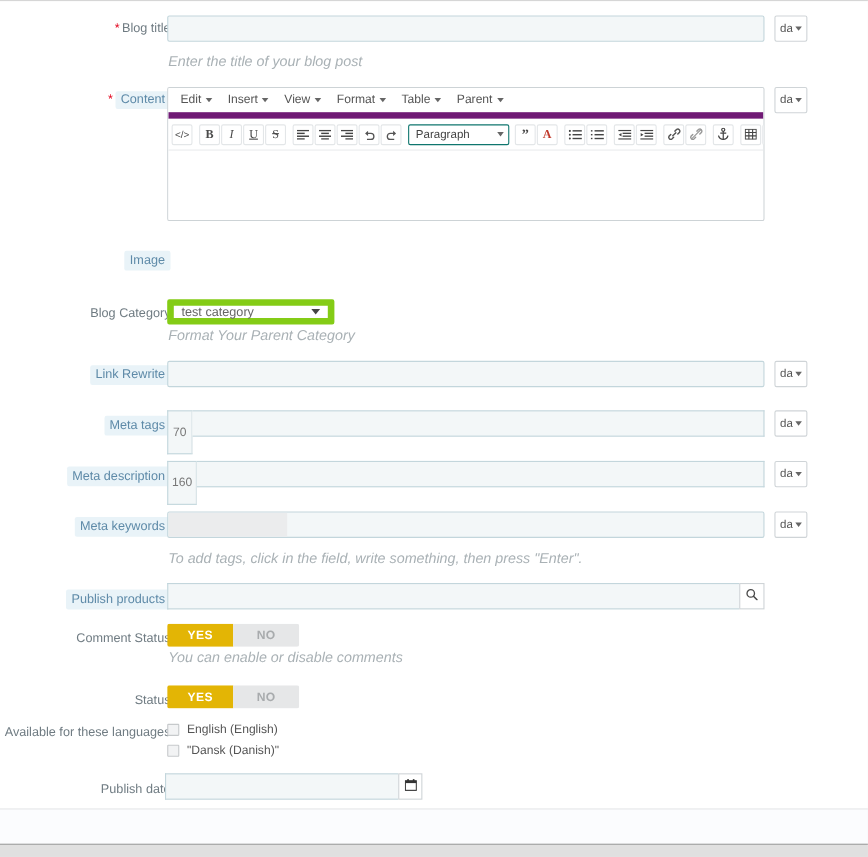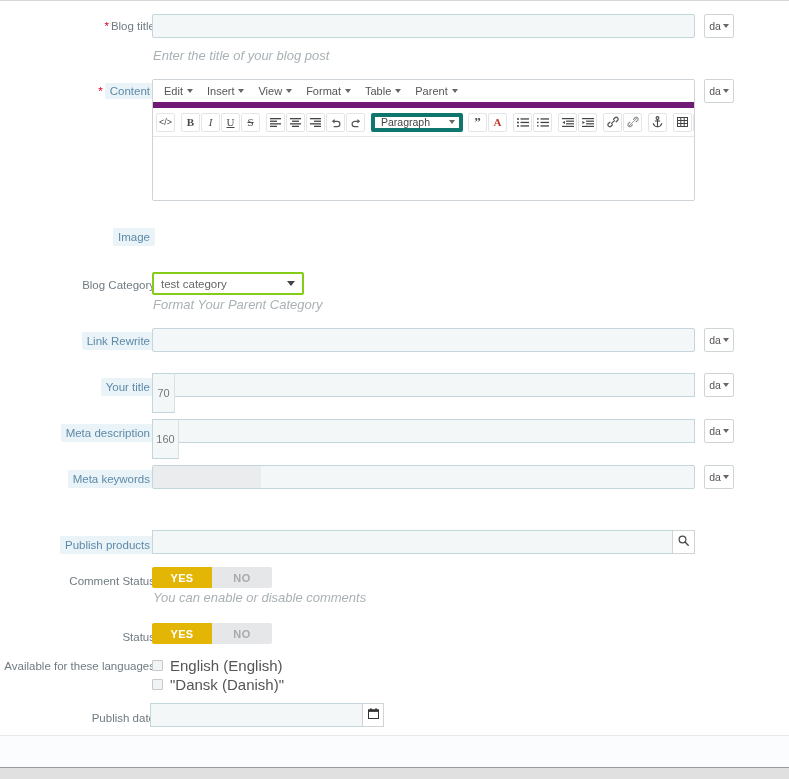--- a/index.html
+++ b/index.html
@@ -108,21 +108,21 @@
   .tb-btn{
     width:19px;height:19px;
     border:1px solid #e3e6e8;border-radius:2px;background:#fff;
     display:flex;align-items:center;justify-content:center;
     font-size:11px;color:#4a4a4a;cursor:pointer;margin-right:1px;
     box-sizing:border-box;
   }
   .tb-btn svg{display:block;}
   .tb-select{
     height:19px;min-width:92px;
-    border:4px solid #0f766e;border-radius:2px;background:#fff;
+    border:1px solid #0f766e;border-radius:2px;background:#fff;
     display:flex;align-items:center;justify-content:space-between;
     padding:0 4px 0 6px;font-size:10.5px;color:#444;cursor:pointer;
     margin-right:5px;box-sizing:border-box;
   }
   .mce-body{background:#fff;height:72px;position:relative;}
 
   
   .filewrap{position:absolute;left:152px;top:224px;display:flex;align-items:stretch;height:23px;}
   .file-icon-box{
     width:22px;border:1px solid #cfd4d7;border-right:none;background:#fff;
@@ -135,21 +135,21 @@
     border:1px solid #cfd4d7;background:#fff;box-sizing:border-box;
     display:flex;align-items:center;gap:5px;padding:0 9px;
     font-size:11.5px;color:#444;cursor:pointer;white-space:nowrap;
     border-left:none;
   }
 
   
   .sel{
     position:absolute;box-sizing:border-box;
     height:23px;width:152px;
-    background:#fff;border:2px solid #84cc16;border-radius:2px;
+    background:#fff;border:6px solid #84cc16;border-radius:2px;
     display:flex;align-items:center;justify-content:space-between;
     padding:0 7px;font-size:11.5px;color:#666;cursor:pointer;
   }
   .sel .caret{border-top-color:#444;border-left-width:4.5px;border-right-width:4.5px;border-top-width:5px;}
 
   
   .counter-wrap{position:absolute;display:flex;align-items:stretch;height:40px;}
   .counter{
     width:23px;box-sizing:border-box;
     background:#f3f7f8;border:1px solid #c3d6dc;border-right:1px solid #d7e2e6;
@@ -194,21 +194,21 @@
   }
   .toggle .opt.on{background:#e3b505;color:#fff;}
   .toggle .opt.off{background:#e6e7e8;color:#a8abad;}
 
   
   .ckrow{position:absolute;display:flex;align-items:center;gap:7px;}
   .ckbox{
     width:11px;height:11px;box-sizing:border-box;
     border:1px solid #c6c9cb;background:#f2f3f4;border-radius:1px;cursor:pointer;
   }
-  .cklabel{font-size:15px;color:#555;white-space:nowrap;}
+  .cklabel{font-size:11px;color:#555;white-space:nowrap;}
 
   
   .datewrap{position:absolute;display:flex;align-items:stretch;height:24px;}
   .date-input{
     box-sizing:border-box;height:24px;width:212px;
     background:#f3f7f8;border:1px solid #c3d6dc;border-right:none;
     font-family:"Liberation Sans", sans-serif;font-size:11.5px;color:#555;
     padding:0 6px;outline:none;
   }
   .date-btn{
@@ -452,21 +452,21 @@
   <div class="row" style="top:332px;">
     <div class="label tip" style="top:-1px;">Link Rewrite</div>
     <input class="txt field" type="text" style="top: -5px; width: 543px;">
     <div class="lang-btn" style="left:704px;top:-5px;">
       <span>da</span>
         <span class="caret"></span>
     </div>
   </div>
 
   <div class="row" style="top:378px;">
-    <div class="label tip" style="top:-1px;">Your title</div>
+    <div class="label tip" style="top:-1px;">Meta tags</div>
     <div class="counter-wrap" style="left:152px;top:-6px;">
       <div class="counter">70</div>
       <input class="counter-input" type="text" style="width: 520px;">
     </div>
     <div class="lang-btn" style="left:704px;top:-6px;">
       <span>da</span>
         <span class="caret"></span>
     </div>
   </div>
 
@@ -485,20 +485,21 @@
   <div class="row" style="top:470px;">
     <div class="label tip" style="top:-1px;">Meta keywords</div>
     <div class="tagwrap" style="left:152px;top:-6px;width:543px;">
       <div class="tag-zone"></div>
     </div>
     <div class="lang-btn" style="left:704px;top:-6px;">
       <span>da</span>
         <span class="caret"></span>
     </div>
   </div>
+  <div class="help" style="top:499px;">To add tags, click in the field, write something, then press "Enter".</div>
 
   <div class="row" style="top:536px;">
     <div class="label tip" style="top:-1px;">Publish products</div>
     <div class="searchwrap" style="left:152px;top:-7px;">
       <input class="search-input" type="text" style="width: 520px;">
       <div class="search-btn">
         <span>
           <svg width="11" height="11" viewBox="0 0 11 11">
               <circle cx="4.5" cy="4.5" r="3.4" fill="none" stroke="#4a4a4a" stroke-width="1.2"></circle>
               <path d="M7 7 L10.2 10.2" stroke="#4a4a4a" stroke-width="1.4" stroke-linecap="round"></path>

